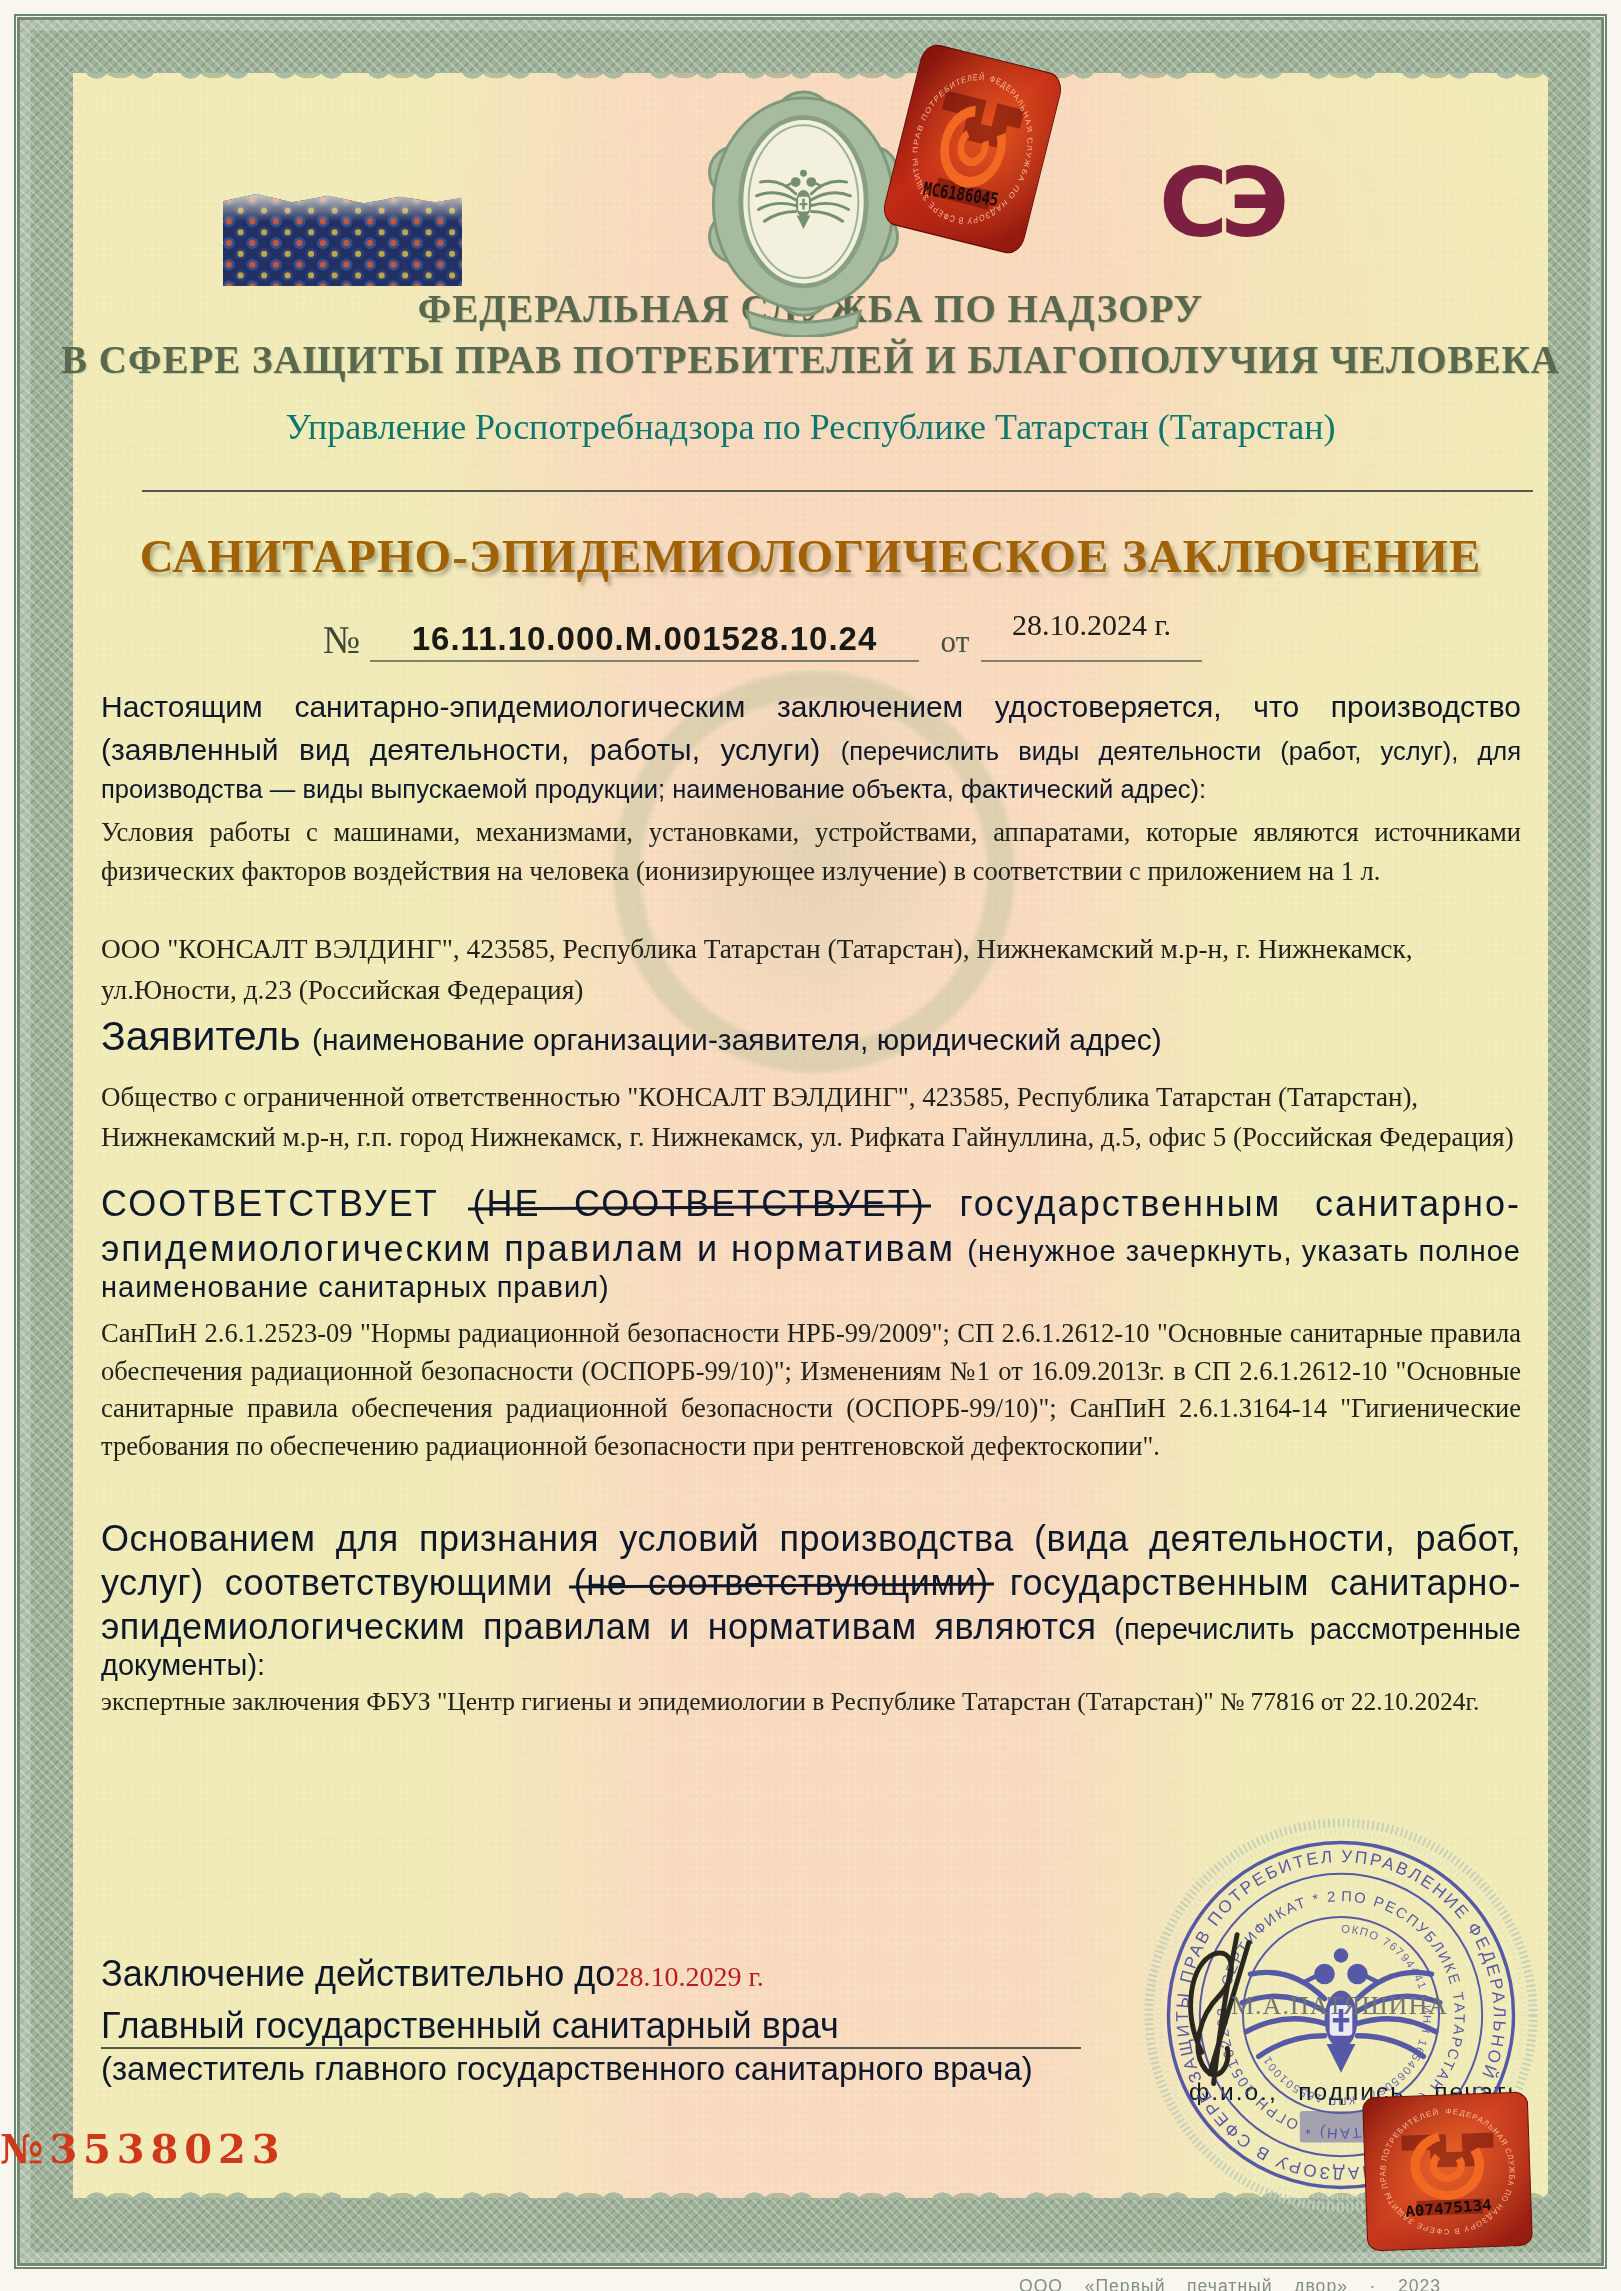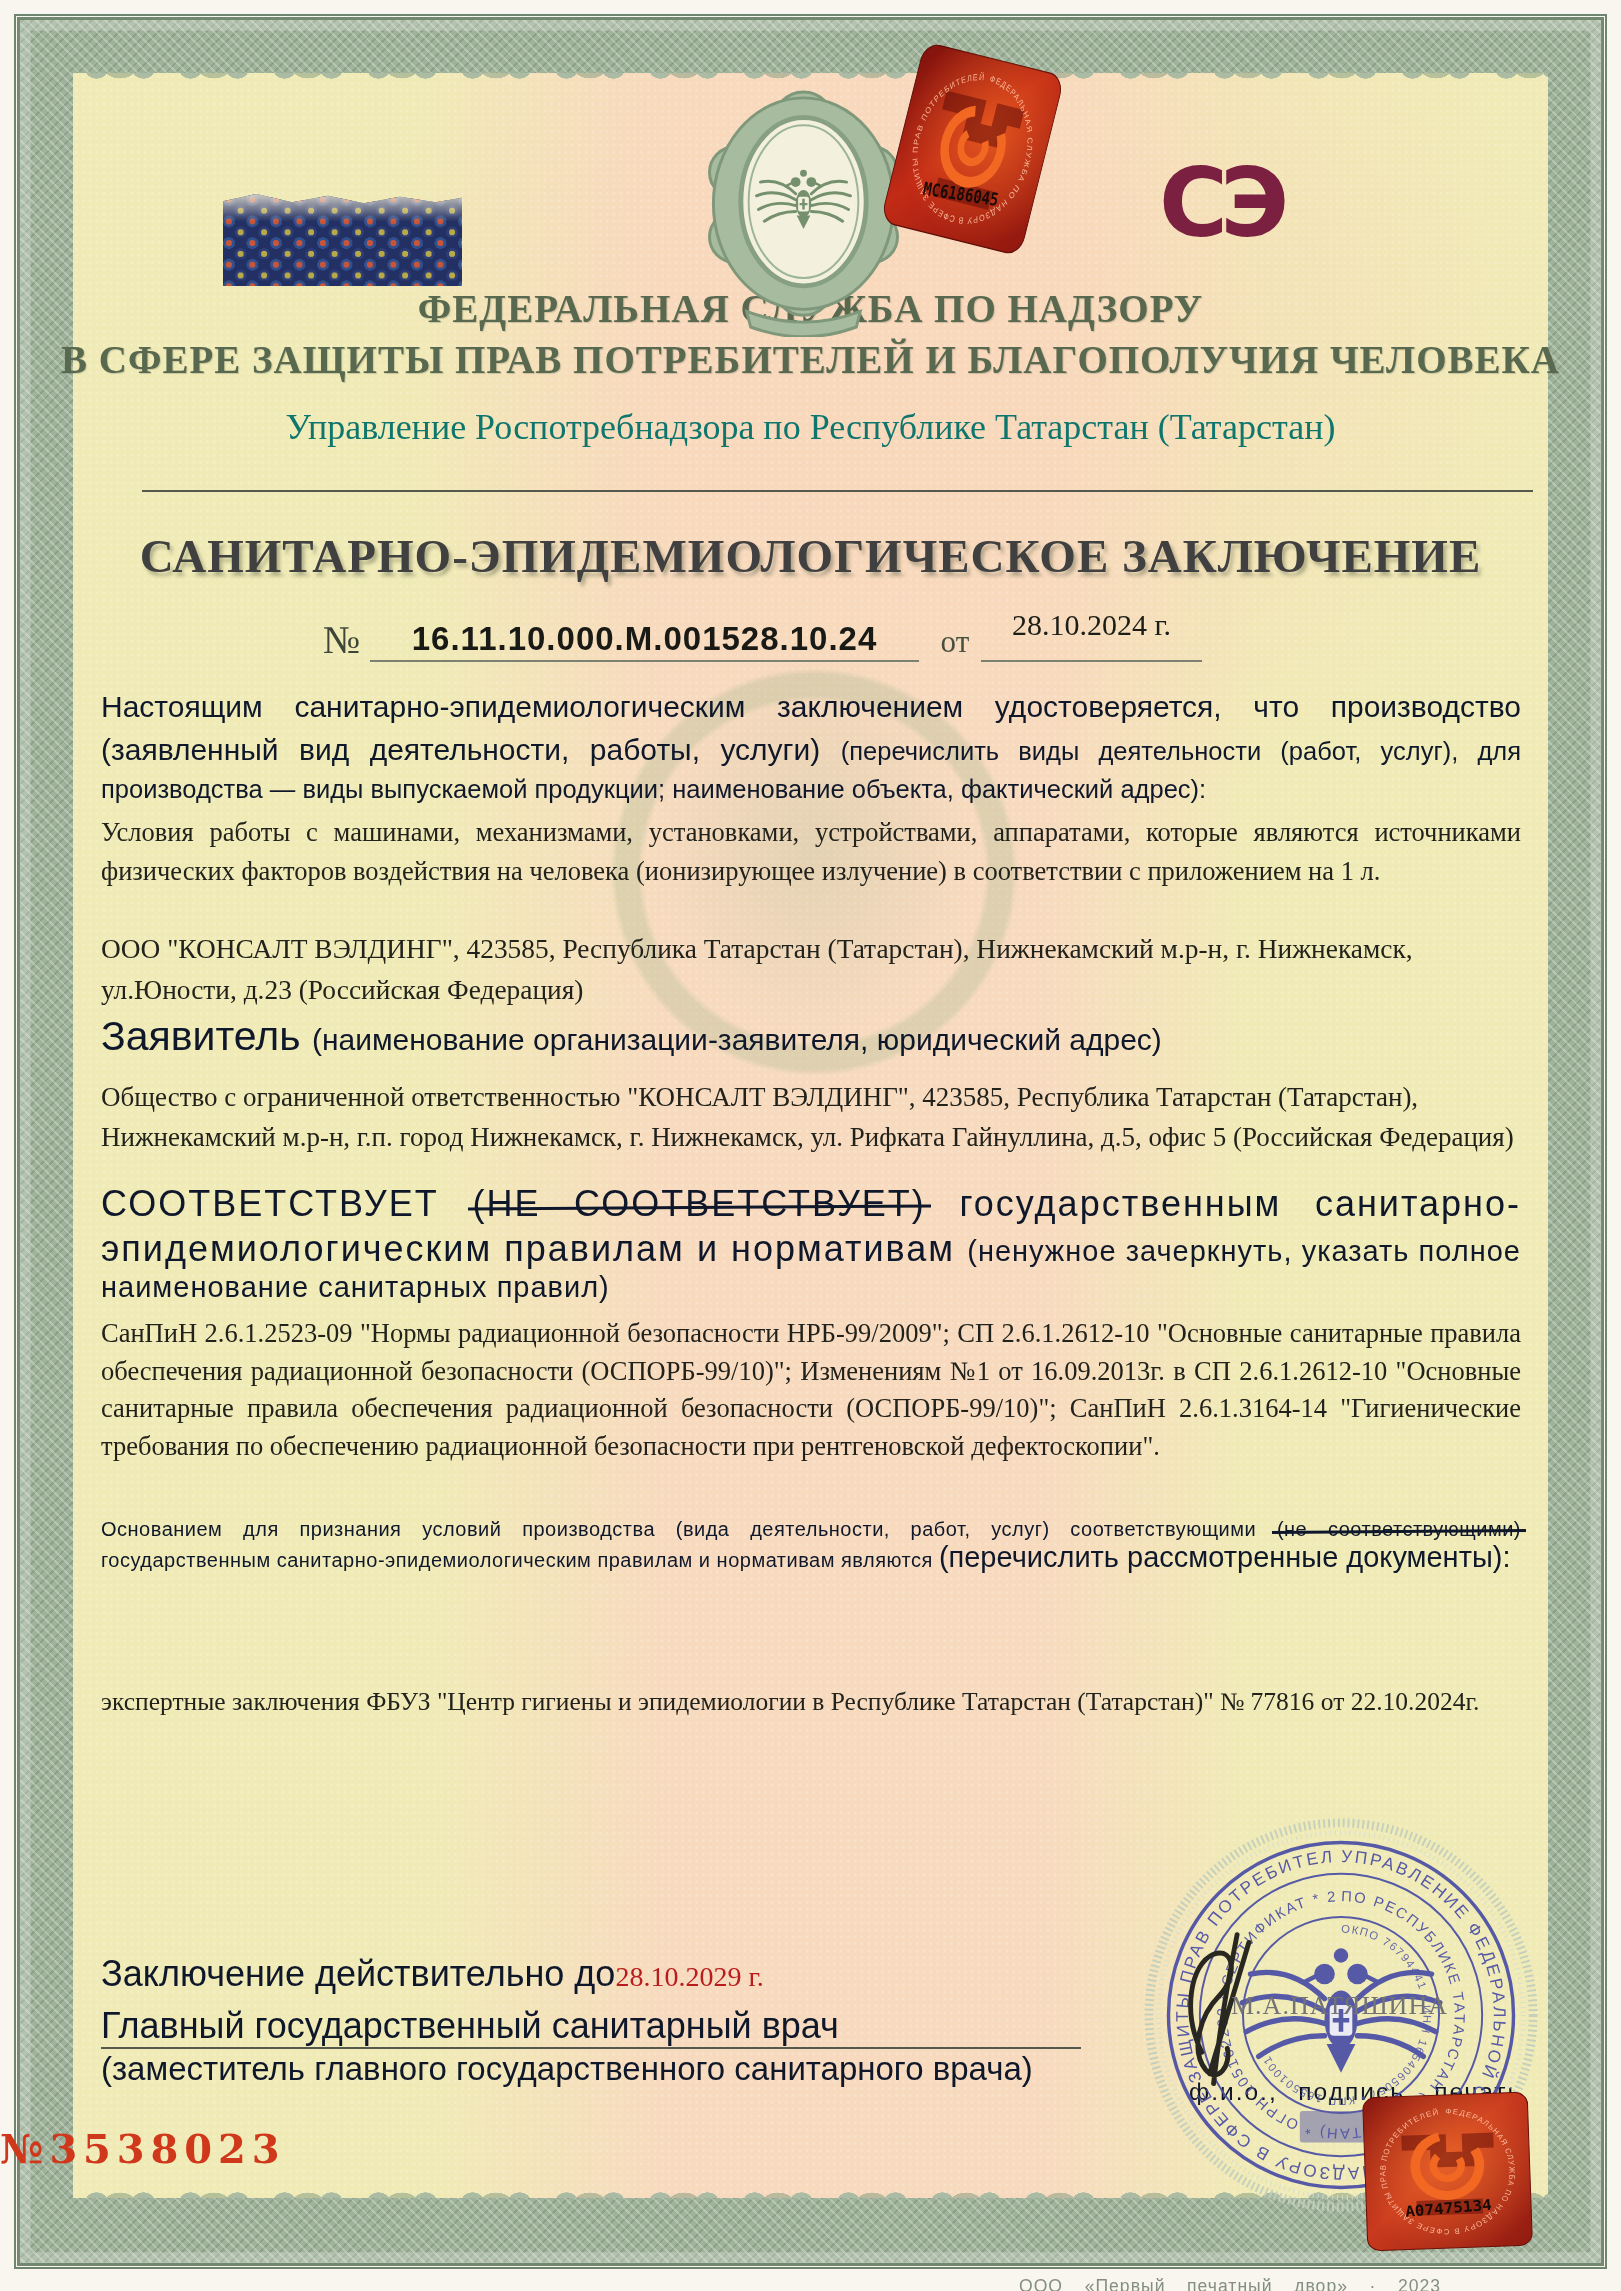--- a/index.html
+++ b/index.html
@@ -40,41 +40,41 @@
   .just{text-align:justify;}
   .struck{position:relative;white-space:nowrap;}
   .struck::after{content:"";position:absolute;left:-4.9px;right:-4.9px;top:55%;height:2.9px;
         background:currentColor;transform:rotate(-.4deg);}
   
   .svc{font-weight:bold;font-size:39px;color:#59694f;letter-spacing:1px;
         text-shadow:1px 1px 1px rgba(80,90,70,.25);}
   .terr{font-size:36px;color:#0f766e;text-align:center;}
   .rule1{position:absolute;left:142px;width:1391px;top:490px;border-top:2px solid #55584c;}
   .cap1{font-size:16.7px;color:#4c5547;}
-  .doc-title{font-weight:bold;font-size:47px;color:#404040;letter-spacing:1px;
+  .doc-title{font-weight:bold;font-size:47px;color:#a16207;letter-spacing:1px;
         text-shadow:2.9px 3.9px 3.9px rgba(70,80,55,.38);}
   
   .numrow{position:absolute;left:323px;top:608px;width:912px;display:flex;align-items:flex-end;}
   .no-sign{font-size:39px;color:#3f4639;padding-right:9.8px;}
   .uline{border-bottom:2px solid #7d8172;text-align:center;}
   .num-val{width:549px;font-family:"Liberation Sans",sans-serif;font-weight:bold;
         font-size:33px;color:#191a15;letter-spacing:1px;padding-bottom:2px;}
   .ot{font-size:31px;color:#474f42;padding:0 11.8px 2px 21.6px;}
   .date-val{width:221px;font-size:30px;color:#1c1d17;padding-bottom:18px;}
   
   .lead-main{font-size:30px;line-height:1.42;}
   .lead-note{font-size:25.5px;line-height:1.42;}
   .activity{font-size:26.5px;line-height:1.45;margin:5.9px 0 0 0;}
   .addr{font-size:27.4px;line-height:1.5;}
   .app-label{font-size:41px;}
   .app-note{font-size:30px;}
   .comp-big{font-size:36px;letter-spacing:2px;line-height:1.24;}
   .comp-note{font-size:29px;letter-spacing:1px;}
   .rules{font-size:26.5px;line-height:1.42;}
-  .basis-big{font-size:20px;line-height:1.22;letter-spacing:0.5px;}
+  .basis-big{font-size:36px;line-height:1.22;letter-spacing:0.5px;}
   .basis-note{font-size:29px;}
   .docs{font-size:25.5px;line-height:1.4;}
   .valid-label{font-size:36px;}
   .valid-date{font-size:28px;color:#b91c1c;}
   .pos1{font-size:36px;}
   .sig-rule{position:absolute;left:101px;top:2047px;width:980px;border-top:2.9px solid #55584c;}
   .pos2{font-size:33px;}
   
   .emblem{position:absolute;left:686px;top:82px;width:235px;height:255px;z-index:2;}
   .se{position:absolute;left:1159px;top:149px;font-family:"DejaVu Sans",sans-serif;

